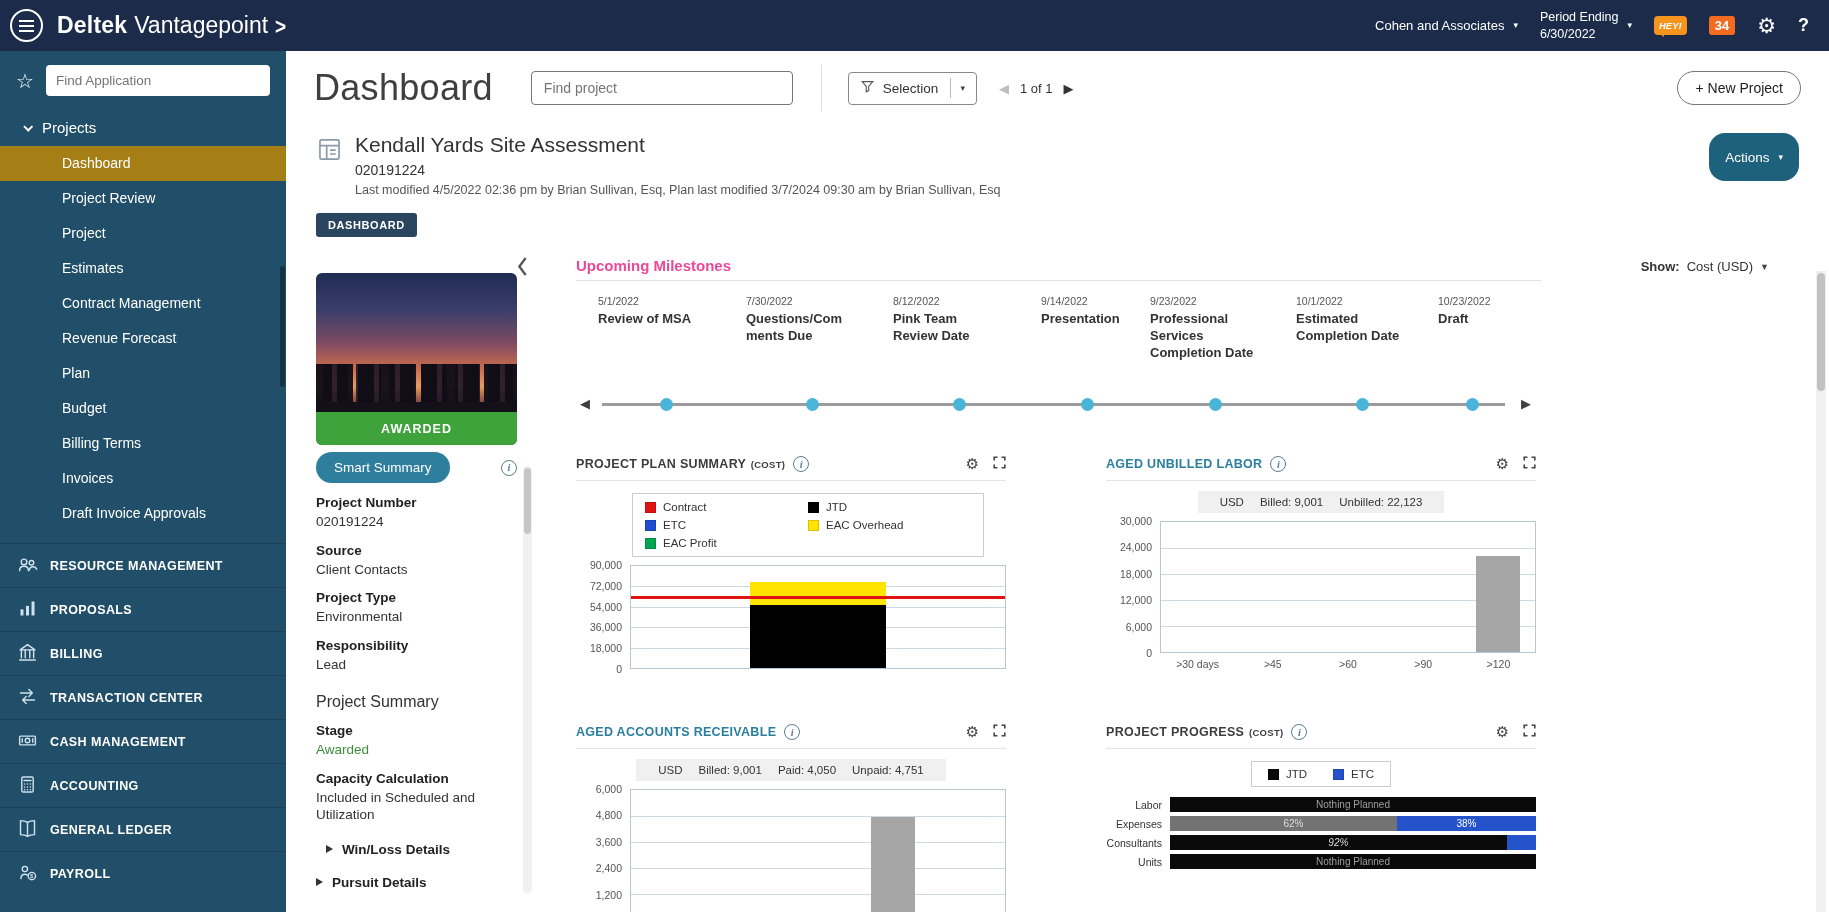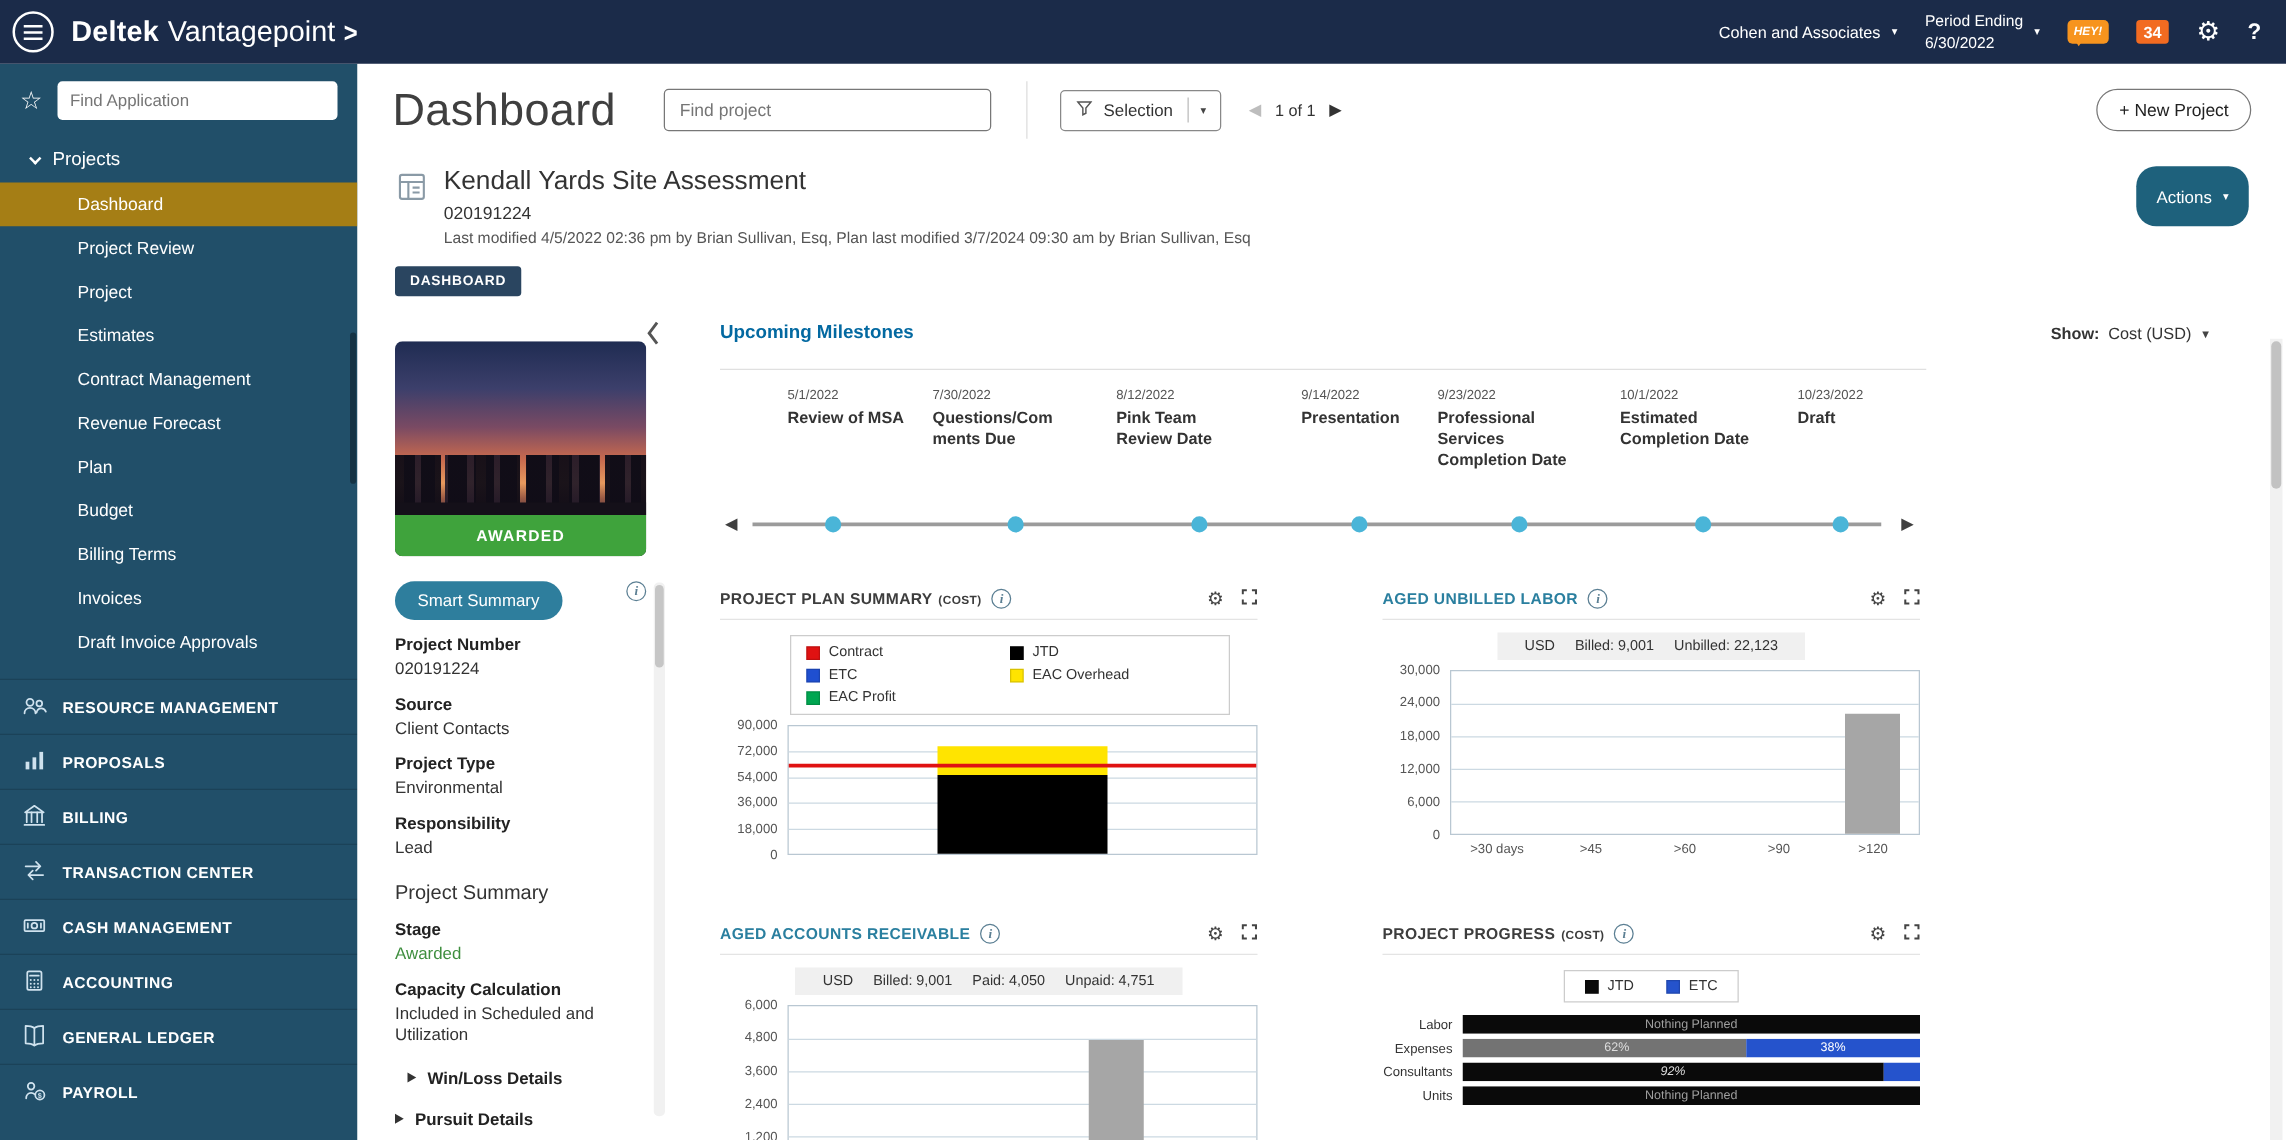--- a/index.html
+++ b/index.html
@@ -69,42 +69,42 @@
   .collapse-btn { position:absolute; top:-16px; right:4px; background:none; border:none; cursor:pointer; }
   .collapse-btn svg { width:11px; height:19px; stroke:#555; stroke-width:2.2; fill:none; }
   .panel-img { width:201px; height:172px; border-radius:6px; overflow:hidden; position:relative; }
   .img-sky { position:absolute; inset:0;
     background:linear-gradient(180deg,#1f2c52 0%,#3c3f6b 22%,#7a4a63 40%,#c86a4e 55%,#e89a5e 66%,#9a5a44 73%,#3a3046 82%,#201c2c 100%); }
   .img-buildings { position:absolute; left:0; right:0; bottom:33px; height:48px;
     background-image:repeating-linear-gradient(90deg, rgba(15,12,22,.95) 0 16px, rgba(15,12,22,0) 16px 21px),
                      repeating-linear-gradient(90deg, rgba(28,22,38,.9) 7px 32px, rgba(28,22,38,0) 32px 40px); }
   .img-ground { position:absolute; left:0; right:0; bottom:33px; height:10px; background:#141019; }
   .awarded { position:absolute; bottom:0; left:0; right:0; height:33px; background:#3fa33c; color:#fff; font-weight:700; font-size:12.5px; letter-spacing:1px; display:flex; align-items:center; justify-content:center; }
-  .smart-row { display:flex; justify-content:space-between; margin-top:20px; width:201px; }
+  .smart-row { display:flex; align-items:center; justify-content:space-between; margin-top:7px; width:201px; }
   .smart-btn { background:#2e7e9d; color:#fff; border:none; border-radius:16px; height:31px; padding:0 18px; font-size:13.5px; cursor:pointer; }
   .info { width:16px; height:16px; border:1px solid #5b7f93; border-radius:50%; color:#5b7f93; font-size:10.5px; font-family:"Liberation Serif",serif; font-style:italic; font-weight:700; display:inline-flex; align-items:center; justify-content:center; cursor:pointer; flex-shrink:0; }
   .fields { width:201px; }
   .f-label { font-size:13.5px; font-weight:700; color:#222; margin-top:12px; }
   .f-value { font-size:13.5px; color:#333; margin-top:3px; line-height:1.3; }
   .f-value.green { color:#3e8e3e; }
   .summary-title { font-size:16px; color:#333; margin-top:20px; font-weight:400; }
   .expander { display:flex; align-items:center; gap:9px; margin-top:18px; font-size:13.5px; font-weight:700; color:#222; cursor:pointer;text-align:center; }
   .expander .tri { width:0; height:0; border-left:7px solid #333; border-top:4.5px solid transparent; border-bottom:4.5px solid transparent; }
   .expander.indent { margin-left:10px; }
   .panel-scroll { position:absolute; right:0; top:193px; width:9px; height:427px; background:#f1f1f1; border-radius:4px; cursor:pointer; }
   .panel-scroll .thumb { position:absolute; top:2px; left:1px; width:7px; height:66px; background:#c6c6c6; border-radius:4px; }
 
   
   .widgets { flex:1; margin-left:44px; position:relative; padding-top:14px; padding-right:44px; }
   .show-row { position:absolute; top:16px; right:60px; display:flex; align-items:center; gap:7px; font-size:13px; color:#333; cursor:pointer; }
   .show-label { font-weight:700; }
   .show-caret { font-size:9px; color:#444; }
 
   .milestones { width:965px; }
-  .ms-title { font-size:15px; font-weight:600; color:#0369a1; padding-bottom:21px; border-bottom:1px solid #e0e0e0; }
+  .ms-title { font-size:15px; font-weight:600; color:#ec4899; padding-bottom:6px; border-bottom:1px solid #e0e0e0; }
   .ms-labels { position:relative; height:104px; margin-top:4px; }
   .ms-item { position:absolute; top:10px; }
   .ms-date { font-size:10.5px; color:#555; }
   .ms-name { font-size:13px; font-weight:700; color:#333; margin-top:4px; line-height:1.3; overflow-wrap:break-word; }
   .ms-timeline { position:relative; height:36px; }
   .ms-line { position:absolute; left:26px; right:36px; top:14px; height:3px; background:#9b9b9b; }
   .ms-dot { position:absolute; top:9px; width:13px; height:13px; border-radius:50%; background:#4ab5d8; cursor:pointer; }
   .ms-arrow { position:absolute; top:7px; font-size:13px; color:#3f3f3f; background:none; border:none; cursor:pointer; }
   .ms-arrow.left { left:4px; }
   .ms-arrow.right { right:10px; }
@@ -374,21 +374,21 @@
       <div class="widgets">
         <div class="show-row">
           <span class="show-label">Show:</span>
           <span>Cost (USD)</span>
           <span class="show-caret">▼</span>
         </div>
 
         <div class="milestones">
           <div class="ms-title">Upcoming Milestones</div>
           <div class="ms-labels">
-            <div class="ms-item" style="left:54px;width:100px">
+            <div class="ms-item" style="left:22px;width:100px">
               <div class="ms-date">5/1/2022</div>
               <div class="ms-name">Review of MSA</div>
             </div>
             <div class="ms-item" style="left:170px;width:100px">
               <div class="ms-date">7/30/2022</div>
               <div class="ms-name">Questions/Comments Due</div>
             </div>
             <div class="ms-item" style="left:317px;width:100px">
               <div class="ms-date">8/12/2022</div>
               <div class="ms-name">Pink Team Review Date</div>

